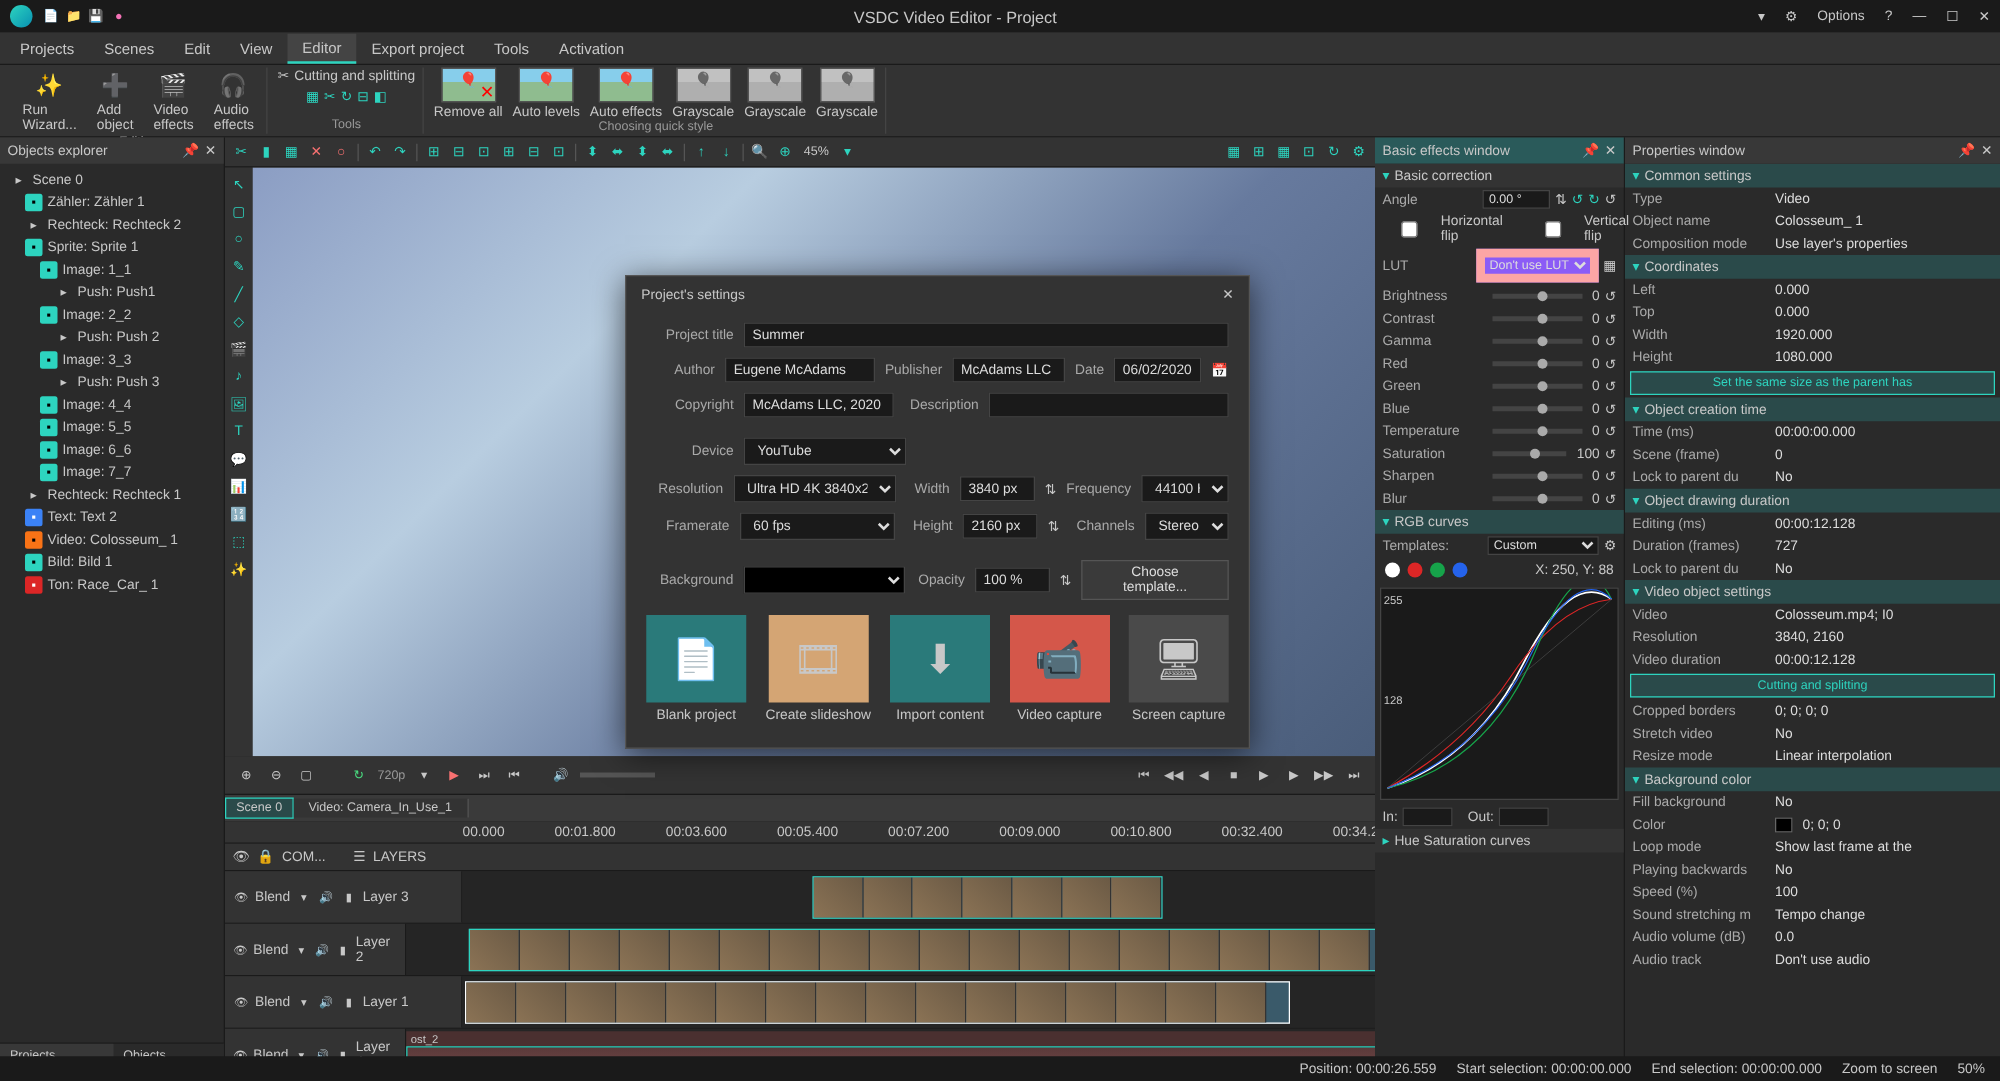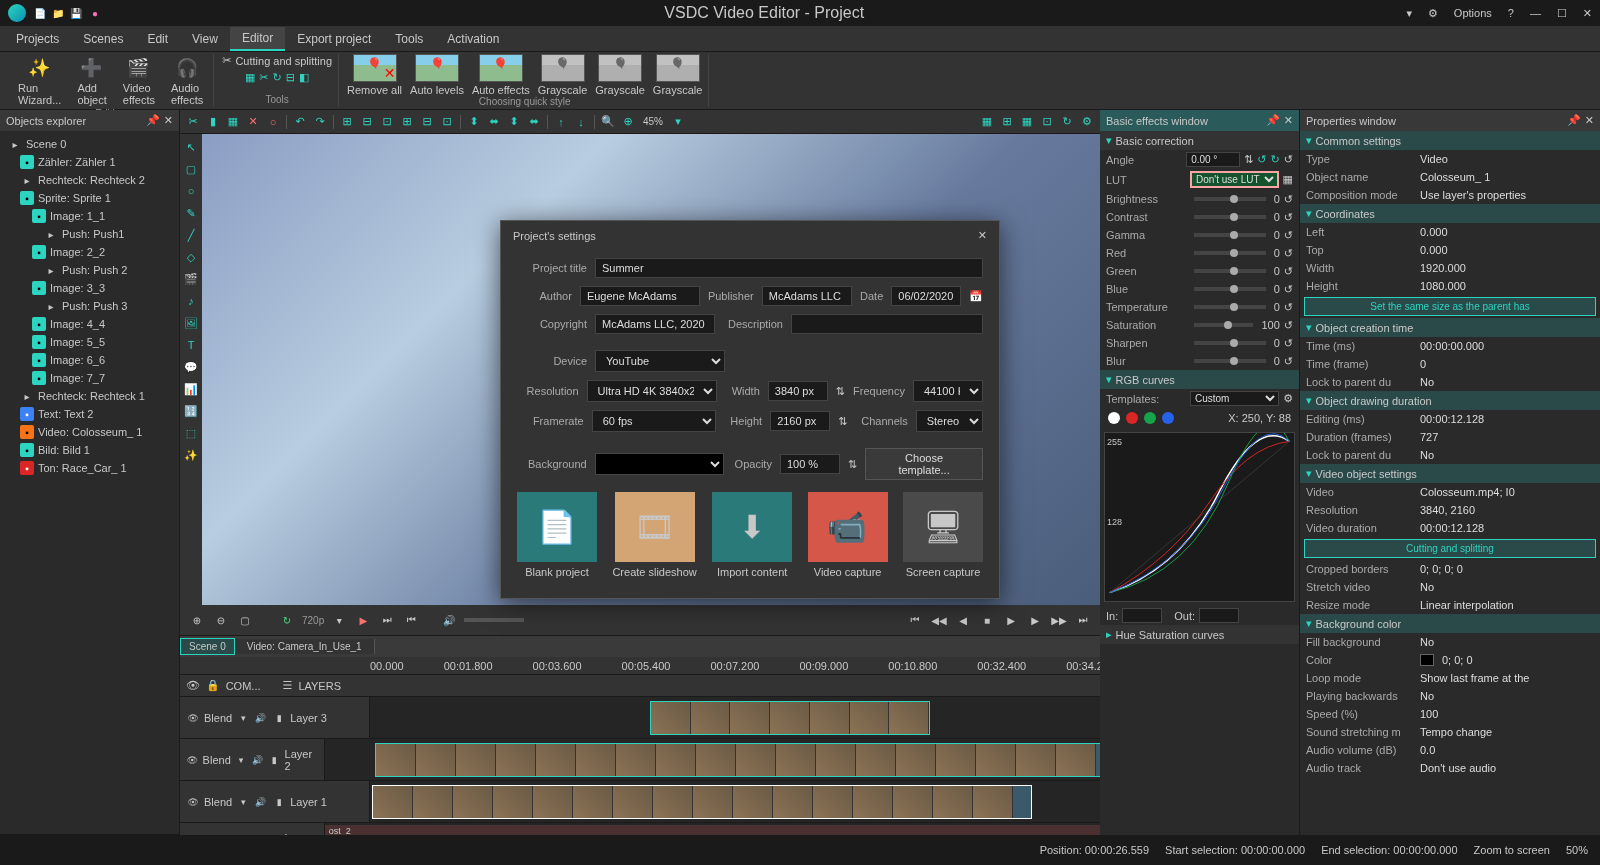--- a/index.html
+++ b/index.html
@@ -1,21 +1,21 @@
 <!DOCTYPE html>
 <html><head>
 <meta charset="utf-8">
 <style>
 *{margin:0;padding:0;box-sizing:border-box;font-family:'Segoe UI',Tahoma,sans-serif;font-size:11px;color:#c8c8c8;user-select:none}
 body{background:#2a2a2a;width:1600px;height:865px;overflow:hidden;position:relative}
 .titlebar{height:26px;background:#1a1a1a;display:flex;align-items:center;padding:0 8px}
 .titlebar .logo{width:18px;height:18px;background:linear-gradient(135deg,#2dd4bf,#0891b2);border-radius:50%;margin-right:8px}
 .titlebar .mini-icons{display:flex;gap:4px;margin-right:20px}
 .titlebar .mini-icons span{width:14px;height:14px;display:flex;align-items:center;justify-content:center;font-size:10px}
-.titlebar .title{flex:1;text-align:center;font-size:16px}
+.titlebar .title{flex:1;text-align:center;font-size:13px}
 .titlebar .win-controls{display:flex;gap:16px;font-size:10px}
 .menubar{height:26px;background:#333;display:flex;align-items:center;padding:0 4px;border-bottom:1px solid #1a1a1a}
 .menubar .menu-item{padding:4px 12px;font-size:12px}
 .menubar .menu-item.active{background:#444;border-bottom:2px solid #2dd4bf}
 .ribbon{height:58px;background:#333;display:flex;align-items:center;padding:2px 8px;border-bottom:1px solid #1a1a1a;gap:2px}
 .ribbon-group{display:flex;flex-direction:column;align-items:center;padding:0 6px;border-right:1px solid #444;height:100%}
 .ribbon-btn{display:flex;flex-direction:column;align-items:center;gap:2px;padding:2px 4px;font-size:10px}
 .ribbon-btn .ico{width:24px;height:24px;display:flex;align-items:center;justify-content:center;font-size:18px}
 .ribbon-row{display:flex;gap:8px}
 .ribbon-label{font-size:10px;color:#999;margin-top:auto;padding-bottom:2px}
@@ -76,21 +76,21 @@
 .prop-row .val{color:#ddd}
 .prop-row input{background:#1a1a1a;border:1px solid #444;color:#ddd;padding:1px 4px;width:50px;font-size:10px}
 .prop-row .slider{flex:1;height:4px;background:#444;position:relative;margin:0 4px}
 .prop-row .slider::after{content:"";position:absolute;width:8px;height:8px;background:#aaa;border-radius:50%;top:-2px;left:50%}
 .prop-row .reset{font-size:11px;cursor:pointer}
 .action-strip{background:#2a4a4a;padding:3px;text-align:center;font-size:10px;color:#2dd4bf;margin:2px 4px;border:1px solid #2dd4bf}
 .curves{height:170px;background:#1a1a1a;margin:4px;position:relative;border:1px solid #444}
 .curves svg{width:100%;height:100%}
 .color-dots{display:flex;gap:6px;padding:4px 8px;align-items:center}
 .color-dots .dot{width:12px;height:12px;border-radius:50%}
-.statusbar{position:absolute;bottom:0;left:0;right:0;height:20px;background:#1a1a1a;display:flex;align-items:center;justify-content:flex-end;gap:16px;padding:15px 12px;font-size:10px;color:#999}
+.statusbar{position:absolute;bottom:0;left:0;right:0;height:20px;background:#1a1a1a;display:flex;align-items:center;justify-content:flex-end;gap:16px;padding:5px 12px;font-size:10px;color:#999}
 .dialog-overlay{position:absolute;top:220px;left:500px;width:500px;background:#333;border:1px solid #555;box-shadow:0 4px 24px rgba(0,0,0,0.6);z-index:100}
 .dialog-title{padding:8px 12px;display:flex;justify-content:space-between;align-items:center;font-size:12px}
 .dialog-body{padding:8px 16px}
 .dlg-row{display:flex;align-items:center;gap:8px;margin-bottom:8px}
 .dlg-row .dlg-label{width:70px;text-align:right;font-size:11px;color:#aaa}
 .dlg-row input,.dlg-row select{background:#1a1a1a;border:1px solid #444;color:#ddd;padding:3px 6px;font-size:11px}
 .dlg-row input.wide{flex:1}
 .dlg-row input.med{width:120px}
 .dlg-row input.sm{width:60px}
 .dlg-templates{display:flex;gap:8px;margin:12px 0;justify-content:space-between}
@@ -527,22 +527,32 @@
       <div class="section-head dark">▾ <span>Basic correction</span></div>
       <div class="prop-row">
           <span class="label">Angle</span>
           <input style="width: 54px;" value="0.00 °">
           <span>⇅</span>
           <span style="color:#2dd4bf">↺</span>
           <span style="color:#2dd4bf">↻</span>
           <span class="reset">↺</span>
         </div>
       <div class="prop-row">
+          <label style="display:flex;gap:4px;align-items:center">
+            <input type="checkbox" style="">
+            <span>Horizontal flip</span>
+          </label>
+          <label style="display:flex;gap:4px;align-items:center;margin-left:8px">
+            <input type="checkbox" style="">
+            <span>Vertical flip</span>
+          </label>
+        </div>
+      <div class="prop-row">
           <span class="label">LUT</span>
-          <select style="flex:1;background:#14532d;border:2px solid #fca5a5;color:#ddd;font-size:10px"><option>Don't use LUT</option></select>
+          <select style="flex:1;background:#8b5cf6;border:7px solid #fca5a5;color:#ddd;font-size:10px"><option>Don't use LUT</option></select>
           <span>▦</span>
         </div>
       <div id="sliders">
           <div class="prop-row">
             <span class="label">Brightness</span>
             <div class="slider"></div>
             <span>0</span>
             <span class="reset">↺</span>
           </div>
           <div class="prop-row">
@@ -677,21 +687,21 @@
             </div>
           </div>
         <div class="action-strip">Set the same size as the parent has</div>
         <div class="section-head">▾ <span>Object creation time</span></div>
         <div id="rows3">
             <div class="prop-row">
               <span class="label" style="width:110px">Time (ms)</span>
               <span class="val">00:00:00.000</span>
             </div>
             <div class="prop-row">
-              <span class="label" style="width:110px">Time (frame)</span>
+              <span class="label" style="width:110px">Scene (frame)</span>
               <span class="val">0</span>
             </div>
             <div class="prop-row">
               <span class="label" style="width:110px">Lock to parent du</span>
               <span class="val">No</span>
             </div>
           </div>
         <div class="section-head">▾ <span>Object drawing duration</span></div>
         <div id="rows4">
             <div class="prop-row">

